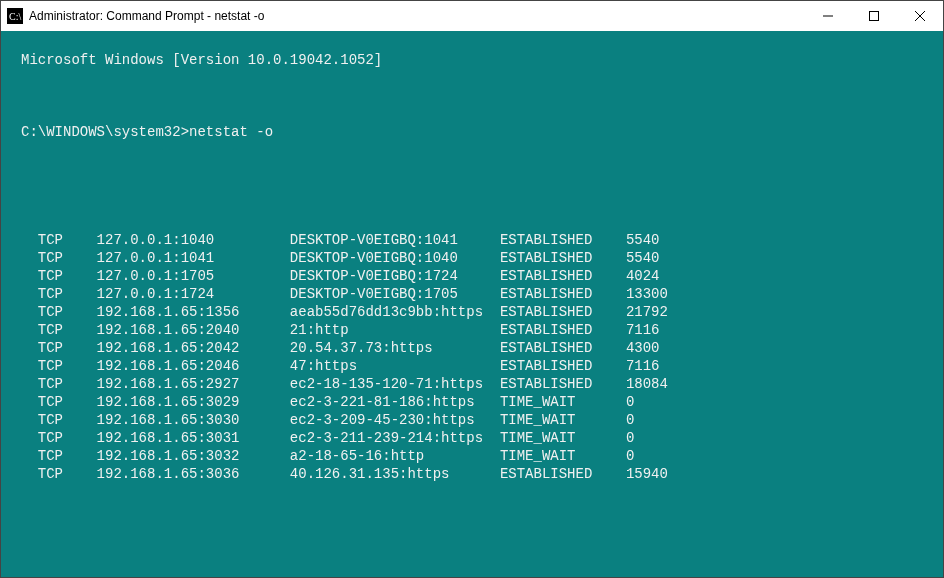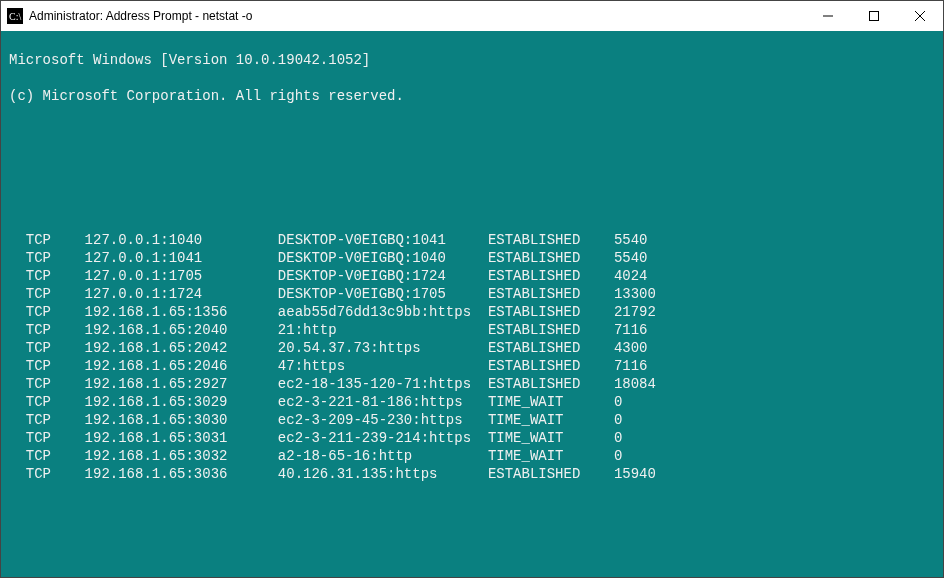--- a/index.html
+++ b/index.html
@@ -44,37 +44,37 @@
   }
   .win-btn svg { width:10px; height:10px; }
   .terminal {
     width: 100%;
     height: calc(100% - 30px);
     background: #0a8080;
     color: #f0f0f0;
     font-family: Consolas, "Courier New", monospace;
     font-size: 14px;
     line-height: 18px;
-    padding: 2px 8px;
+    padding: 2px 20px;
     white-space: pre;
     overflow: hidden;
   }
   .row { white-space: pre; }
 </style>
 </head>
 <body>
 
 <div class="titlebar">
   <span class="app-icon">
     <svg viewBox="0 0 16 16">
         <rect x="0" y="0" width="16" height="16" fill="#000"></rect>
         <text x="2" y="12" font-size="10" fill="#fff" font-family="Consolas">C:\</text>
       </svg>
   </span>
-  <span class="title-text">Administrator: Address Prompt - netstat  -o</span>
+  <span class="title-text">Administrator: Command Prompt - netstat  -o</span>
   <span class="spacer"></span>
   <div class="win-btn">
     <svg viewBox="0 0 10 10">
         <line x1="0" y1="5" x2="10" y2="5" stroke="#000" stroke-width="1"></line>
       </svg>
   </div>
   <div class="win-btn">
     <svg viewBox="0 0 10 10">
         <rect x="0.5" y="0.5" width="9" height="9" fill="none" stroke="#000" stroke-width="1"></rect>
       </svg>
@@ -82,18 +82,18 @@
   <div class="win-btn">
     <svg viewBox="0 0 10 10">
         <line x1="0" y1="0" x2="10" y2="10" stroke="#000" stroke-width="1"></line>
         <line x1="10" y1="0" x2="0" y2="10" stroke="#000" stroke-width="1"></line>
       </svg>
   </div>
 </div>
 
 <div class="terminal">
 <div class="row">Microsoft Windows [Version 10.0.19042.1052]</div>
-<div class="row">(c) Microsoft Corporation. All rights reserved.</div>
 <div class="row"> </div>
+<div class="row"><span>C:\WINDOWS\system32&gt;</span><span>netstat -o</span></div>
 <div class="row"> </div>
 <div class="row"> </div>
 <div id="rows-container"><div class="row">  TCP    127.0.0.1:1040         DESKTOP-V0EIGBQ:1041     ESTABLISHED    5540</div><div class="row">  TCP    127.0.0.1:1041         DESKTOP-V0EIGBQ:1040     ESTABLISHED    5540</div><div class="row">  TCP    127.0.0.1:1705         DESKTOP-V0EIGBQ:1724     ESTABLISHED    4024</div><div class="row">  TCP    127.0.0.1:1724         DESKTOP-V0EIGBQ:1705     ESTABLISHED    13300</div><div class="row">  TCP    192.168.1.65:1356      aeab55d76dd13c9bb:https  ESTABLISHED    21792</div><div class="row">  TCP    192.168.1.65:2040      21:http                  ESTABLISHED    7116</div><div class="row">  TCP    192.168.1.65:2042      20.54.37.73:https        ESTABLISHED    4300</div><div class="row">  TCP    192.168.1.65:2046      47:https                 ESTABLISHED    7116</div><div class="row">  TCP    192.168.1.65:2927      ec2-18-135-120-71:https  ESTABLISHED    18084</div><div class="row">  TCP    192.168.1.65:3029      ec2-3-221-81-186:https   TIME_WAIT      0</div><div class="row">  TCP    192.168.1.65:3030      ec2-3-209-45-230:https   TIME_WAIT      0</div><div class="row">  TCP    192.168.1.65:3031      ec2-3-211-239-214:https  TIME_WAIT      0</div><div class="row">  TCP    192.168.1.65:3032      a2-18-65-16:http         TIME_WAIT      0</div><div class="row">  TCP    192.168.1.65:3036      40.126.31.135:https      ESTABLISHED    15940</div></div>
 </div>
 
 </body></html>

